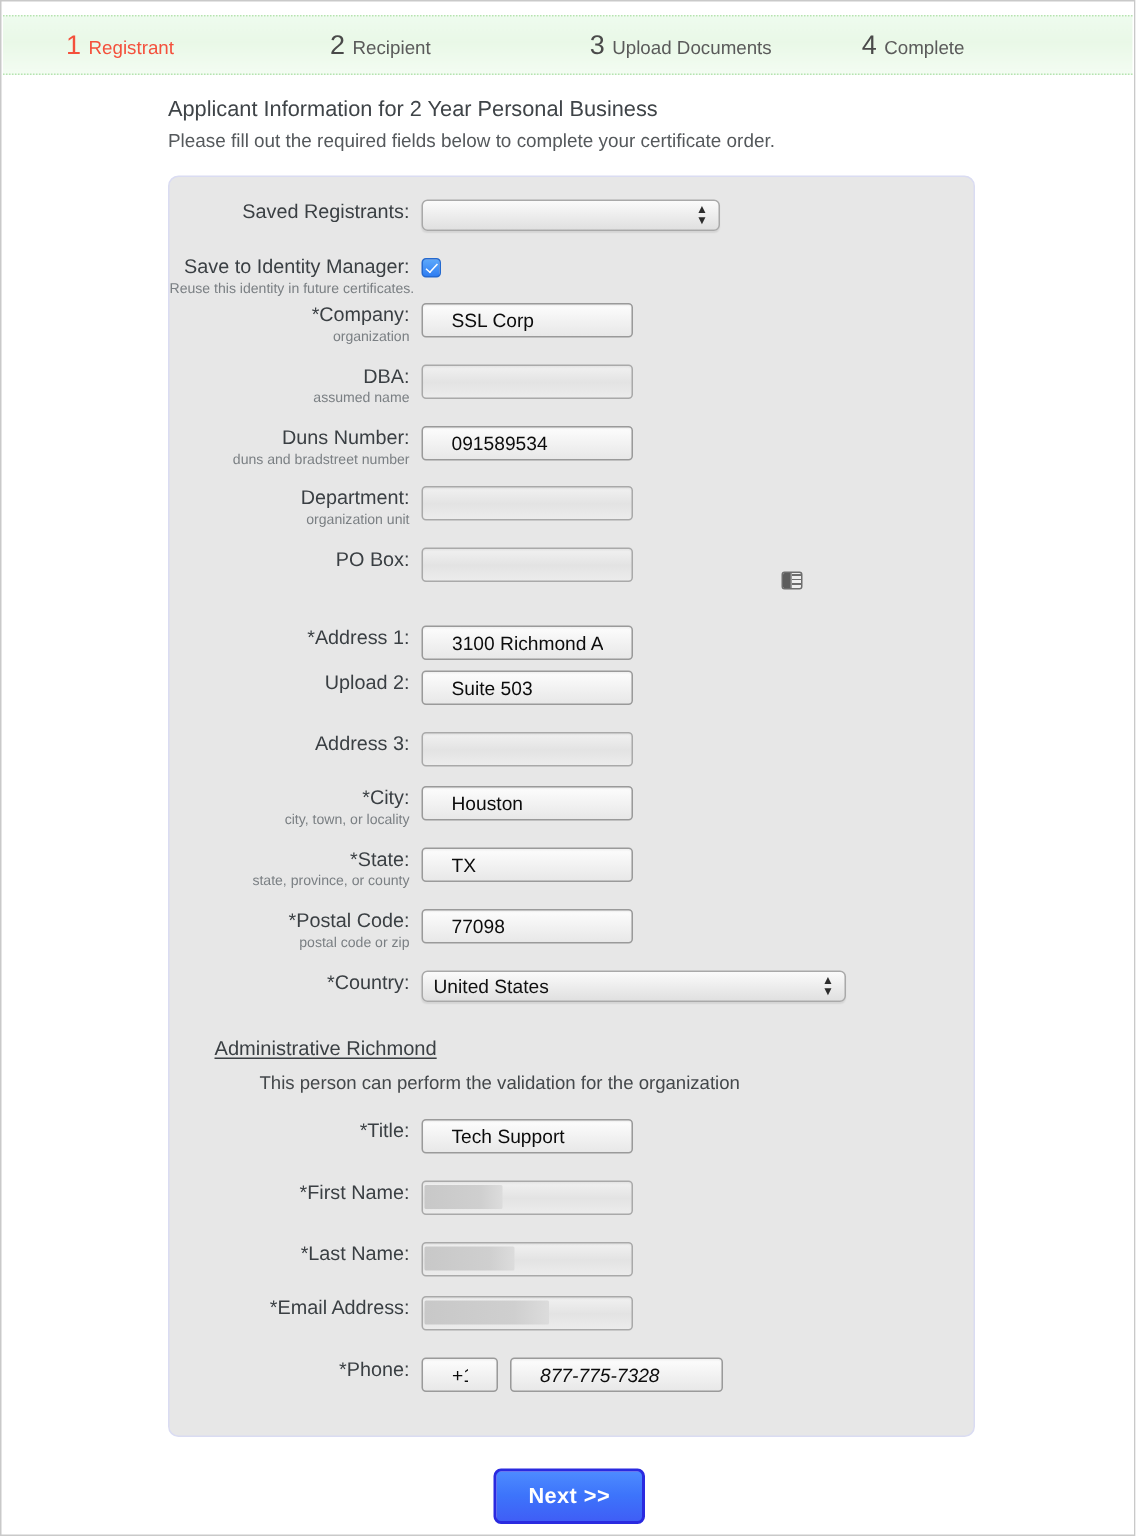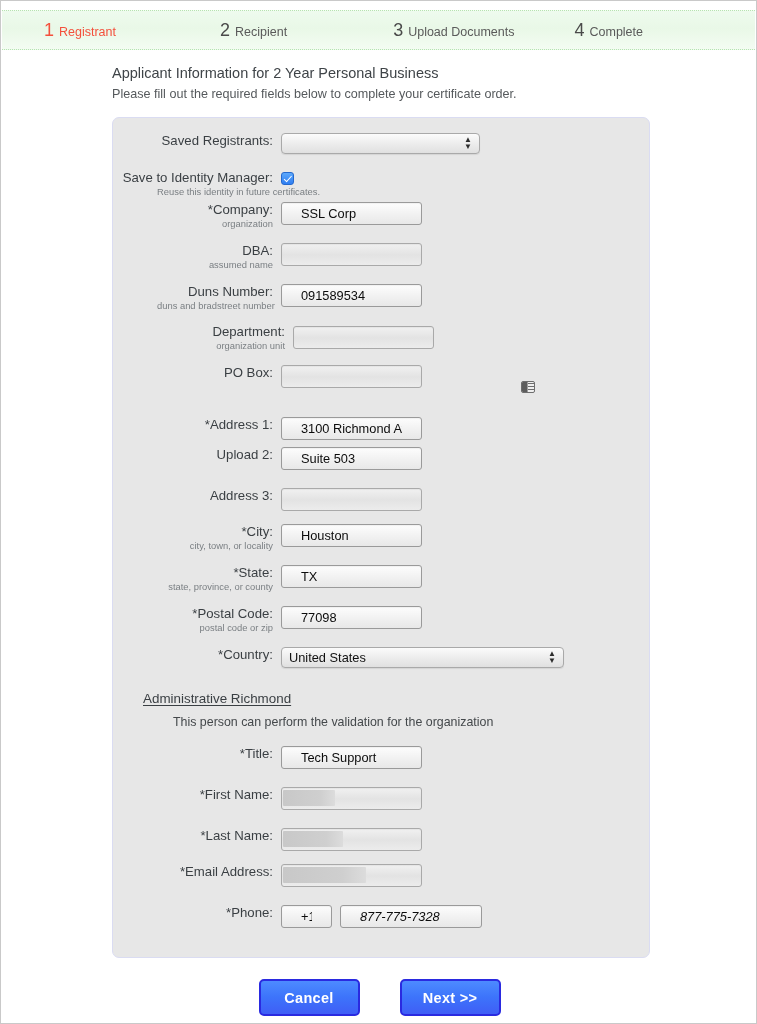--- a/index.html
+++ b/index.html
@@ -105,21 +105,20 @@
     color: #3a3f43;
     line-height: 16px;
     white-space: nowrap;
   }
   .lbl .sub {
     display: block;
     font-size: 9.4px;
     color: #7a7f83;
     line-height: 11px;
     white-space: nowrap;
-    padding-left: 44px;
   }
 
   .fld {
     width: 141px;
     height: 23px;
     box-sizing: border-box;
     border: 1px solid #a9a9a9;
     border-radius: 3px;
     background: linear-gradient(to bottom, #f1f1f1 0%, #e3e3e3 52%, #ececec 100%);
     font-family: "Liberation Sans", sans-serif;
@@ -342,21 +341,21 @@
     </div>
 
     <div class="row" style="left:0px; top:166px;justify-content:flex-end;">
       <div class="lbl">
         <span class="main">Duns Number:</span>
         <span class="sub">duns and bradstreet number</span>
       </div>
       <input class="fld filled" value="091589534" style="">
     </div>
 
-    <div class="row" style="left:12px; top:206px;align-items:center;">
+    <div class="row" style="left:0px; top:206px;">
       <div class="lbl">
         <span class="main">Department:</span>
         <span class="sub">organization unit</span>
       </div>
       <input class="fld" value="" style="">
     </div>
 
     <div class="row" style="left:0px; top:247px;">
       <div class="lbl">
         <span class="main">PO Box:</span>
@@ -466,17 +465,16 @@
       <div class="lbl">
         <span class="main">*Phone:</span>
       </div>
       <input class="fld filled" style="width: 51px;" value="+1">
       <input class="fld filled" style="width: 142px; margin-left: 8px; font-style: italic;" value="877-775-7328">
     </div>
 
   </div>
 
   <div class="footer">
-    <button class="btn">Cancel</button>
     <button class="btn next">Next &gt;&gt;</button>
   </div>
 
 </div>
 
 </body></html>

